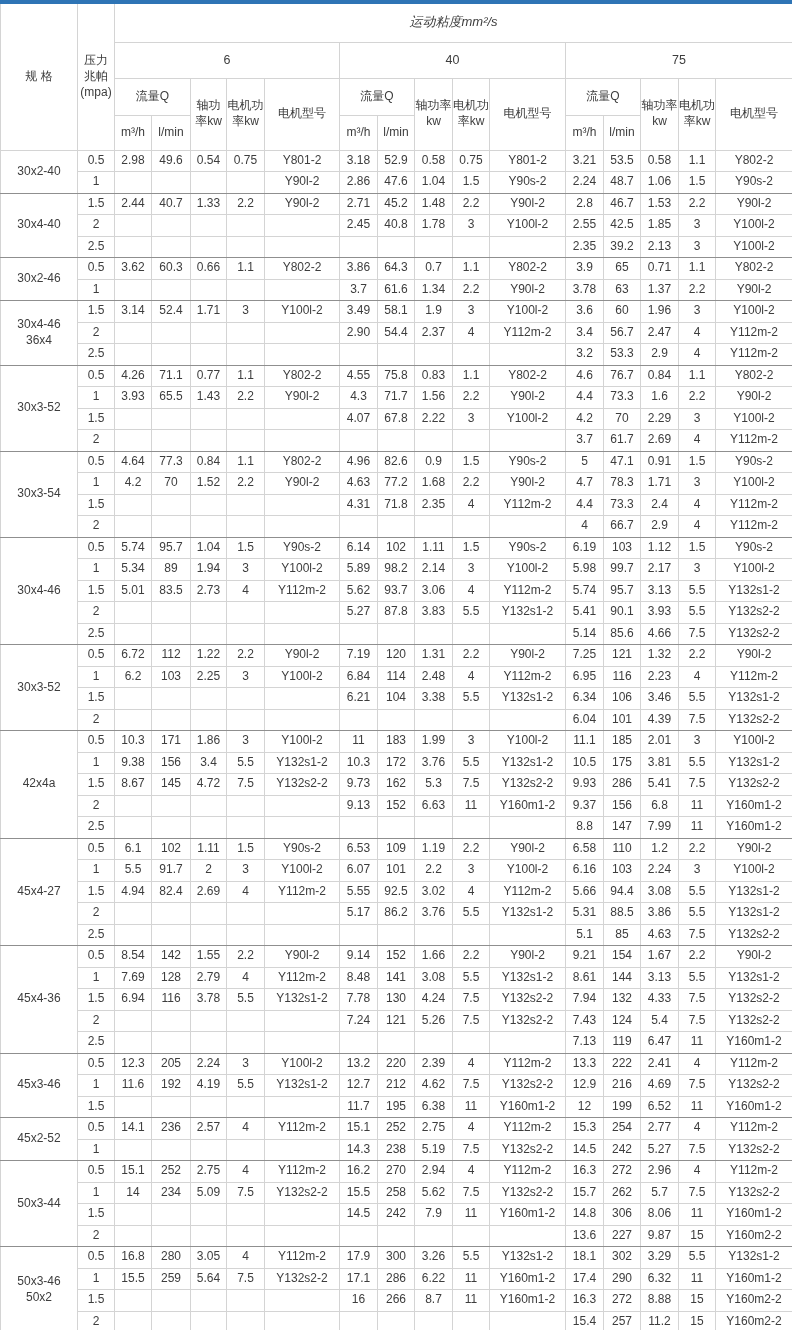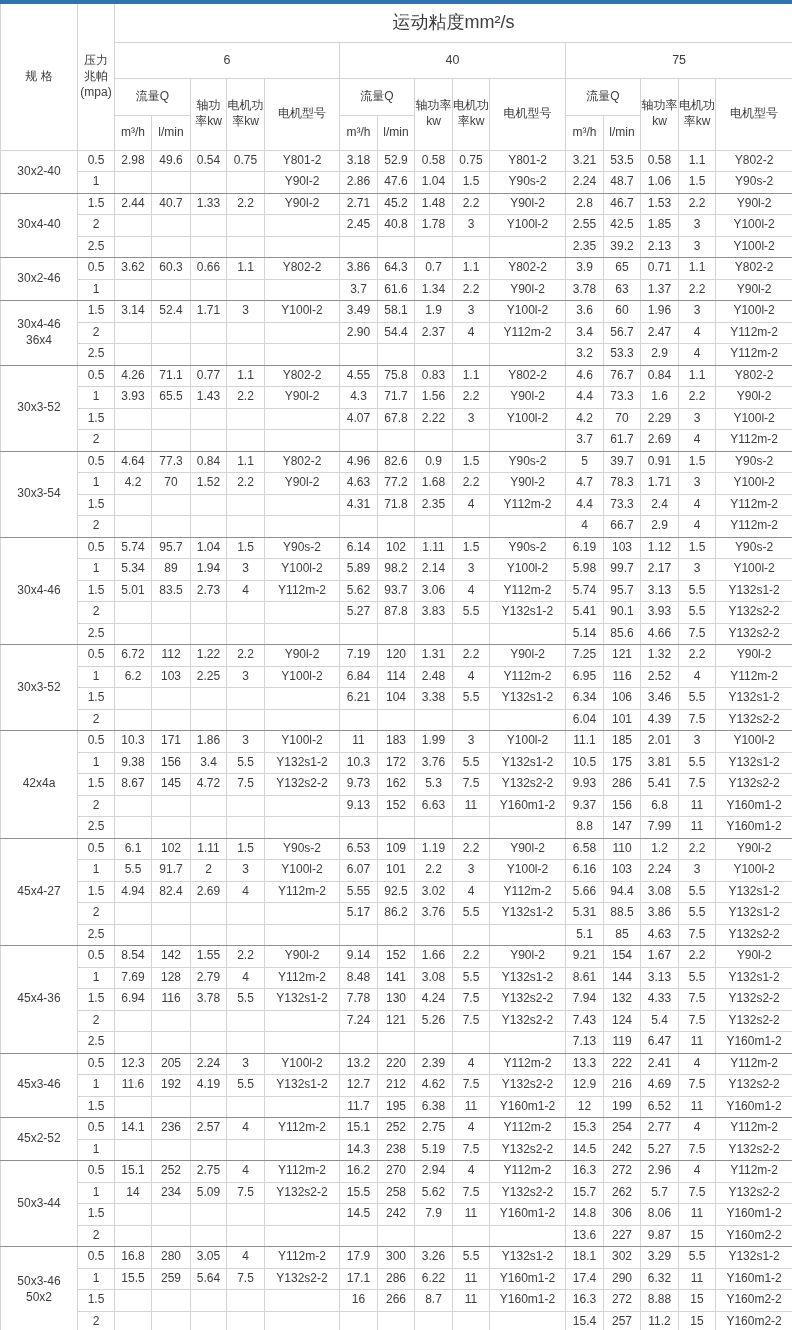--- a/index.html
+++ b/index.html
@@ -26,21 +26,21 @@
     vertical-align:middle;
     padding:0;
     font-size:12px;
     line-height:1.3;
     overflow:hidden;
   }
   thead tr.h1{height:40px;}
   thead tr.h2{height:36px;}
   thead tr.h3{height:37px;margin-left:12px;}
   thead tr.h4{height:35px;}
-  .title-cell{font-size:18px;}
+  .title-cell{font-size:13px;font-style:italic;}
   .group-num-cell{font-size:12.5px;}
   .pressure-head{word-break:break-all;padding:0 2px;margin-left:24px;}
   tbody td{height:20.5px;white-space:nowrap;}
   .spec-cell{white-space:pre-line;border-bottom-color:var(--border-dark);text-align:center;}
   tr.group-end td{border-bottom-color:var(--border-dark);}
   tbody{font-size:12px;}
 </style>
 </head>
 <body>
 
@@ -364,21 +364,21 @@
         <td class="num-cell">77.3</td>
         <td class="num-cell">0.84</td>
         <td class="num-cell">1.1</td>
         <td class="model-cell">Y802-2</td>
         <td class="num-cell">4.96</td>
         <td class="num-cell">82.6</td>
         <td class="num-cell">0.9</td>
         <td class="num-cell">1.5</td>
         <td class="model-cell">Y90s-2</td>
         <td class="num-cell">5</td>
-        <td class="num-cell">39.7</td>
+        <td class="num-cell">47.1</td>
         <td class="num-cell">0.91</td>
         <td class="num-cell">1.5</td>
         <td class="model-cell">Y90s-2</td>
       </tr>
       <tr>
         <td class="pressure-cell">1</td>
         <td class="num-cell">4.2</td>
         <td class="num-cell">70</td>
         <td class="num-cell">1.52</td>
         <td class="num-cell">2.2</td>
@@ -547,21 +547,21 @@
         <td class="num-cell">2.25</td>
         <td class="num-cell">3</td>
         <td class="model-cell">Y100l-2</td>
         <td class="num-cell">6.84</td>
         <td class="num-cell">114</td>
         <td class="num-cell">2.48</td>
         <td class="num-cell">4</td>
         <td class="model-cell">Y112m-2</td>
         <td class="num-cell">6.95</td>
         <td class="num-cell">116</td>
-        <td class="num-cell">2.52</td>
+        <td class="num-cell">2.23</td>
         <td class="num-cell">4</td>
         <td class="model-cell">Y112m-2</td>
       </tr>
       <tr>
         <td class="pressure-cell">1.5</td>
         <td class="num-cell"></td>
         <td class="num-cell"></td>
         <td class="num-cell"></td>
         <td class="num-cell"></td>
         <td class="model-cell"></td>

